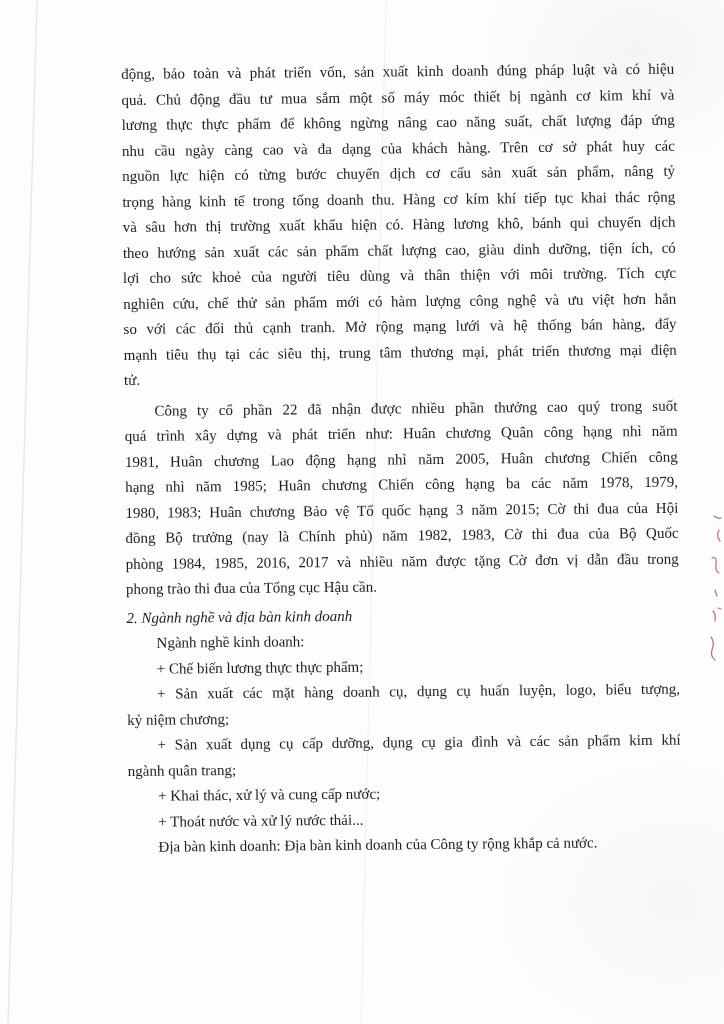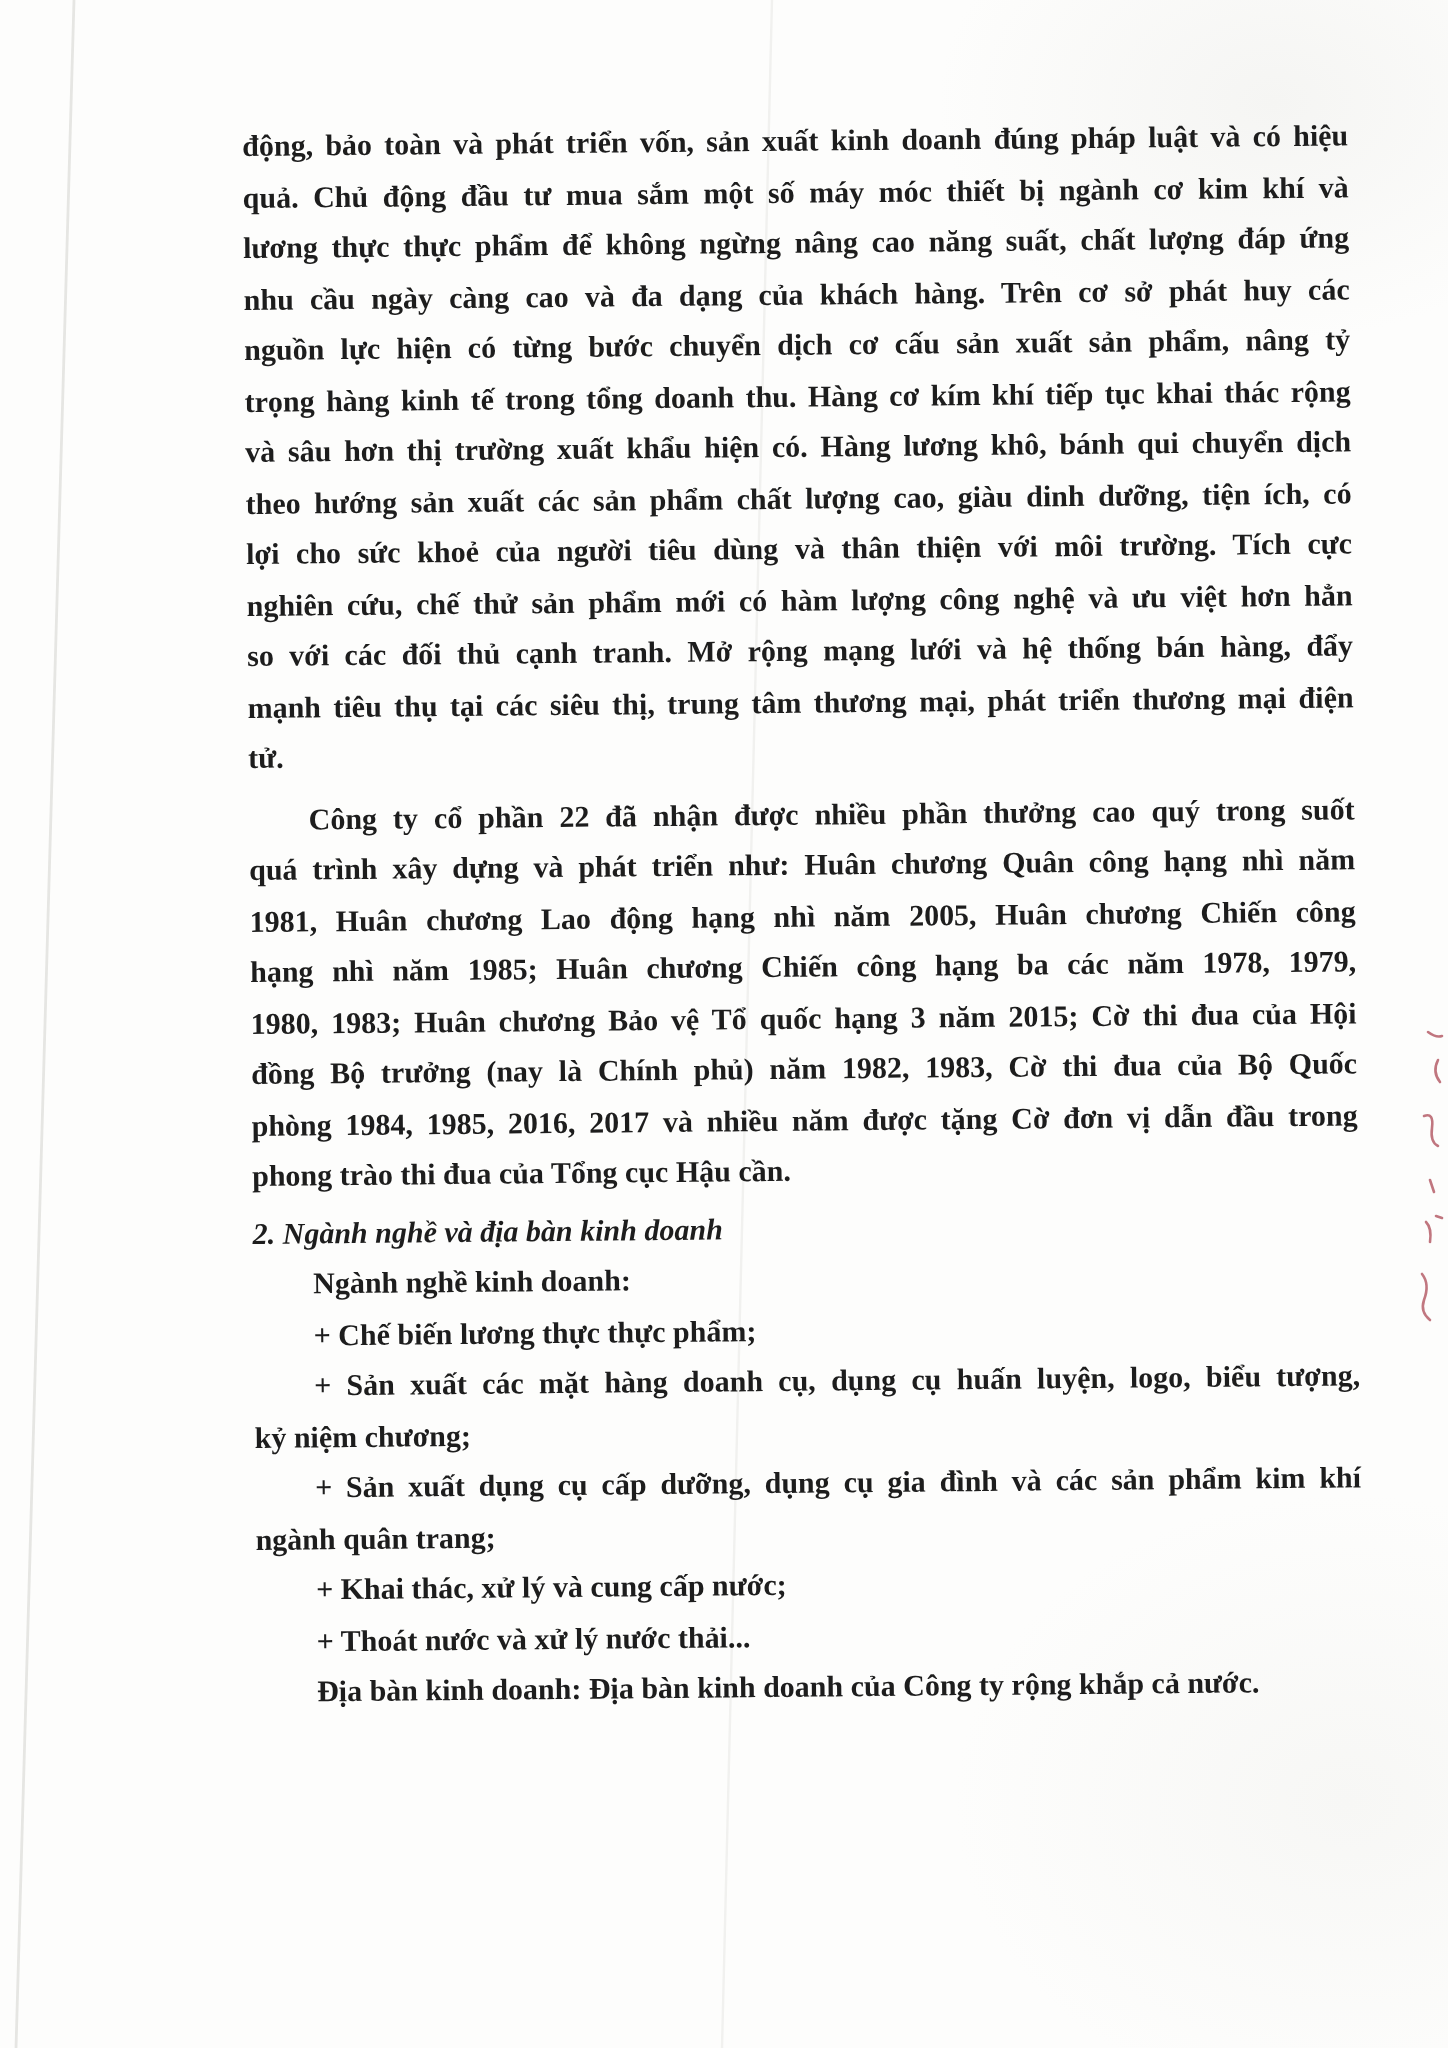--- a/index.html
+++ b/index.html
@@ -7,21 +7,20 @@
     width:724px;height:1024px;overflow:hidden;position:relative;
     font-family:"Liberation Serif","DejaVu Serif",serif;
     background:#ffffff;
   }
   .page{
     position:absolute;inset:0;
     background:
       radial-gradient(240px 170px at 88% 5%, #f5f5f3, rgba(245,245,243,0) 70%),
       radial-gradient(280px 220px at 93% 88%, #f7f7f5, rgba(247,247,245,0) 70%),
       #fdfdfc;
-    font-weight: bold;
   }
   .artifacts{position:absolute;left:0;top:0;width:724px;height:1024px;pointer-events:none;}
   .text-block{
     position:absolute;left:121px;top:62px;width:553px;
     transform:rotate(-0.55deg);transform-origin:0 0;
     color:#1d1d1d;font-size:15px;line-height:25.5px;
     letter-spacing:0px;
   }
   .text-block p{margin:0;padding:0;}
   .j{text-align:justify;text-align-last:justify;text-justify:inter-word;}

